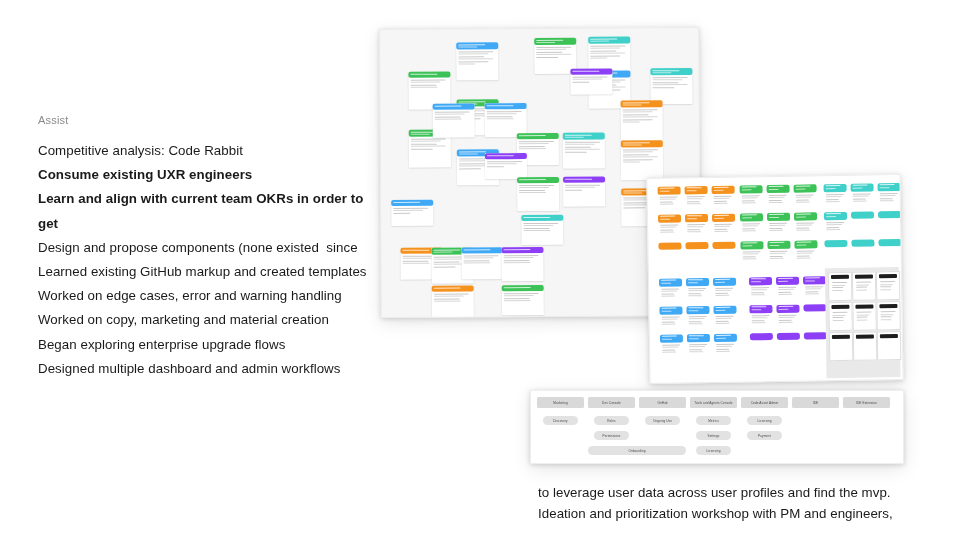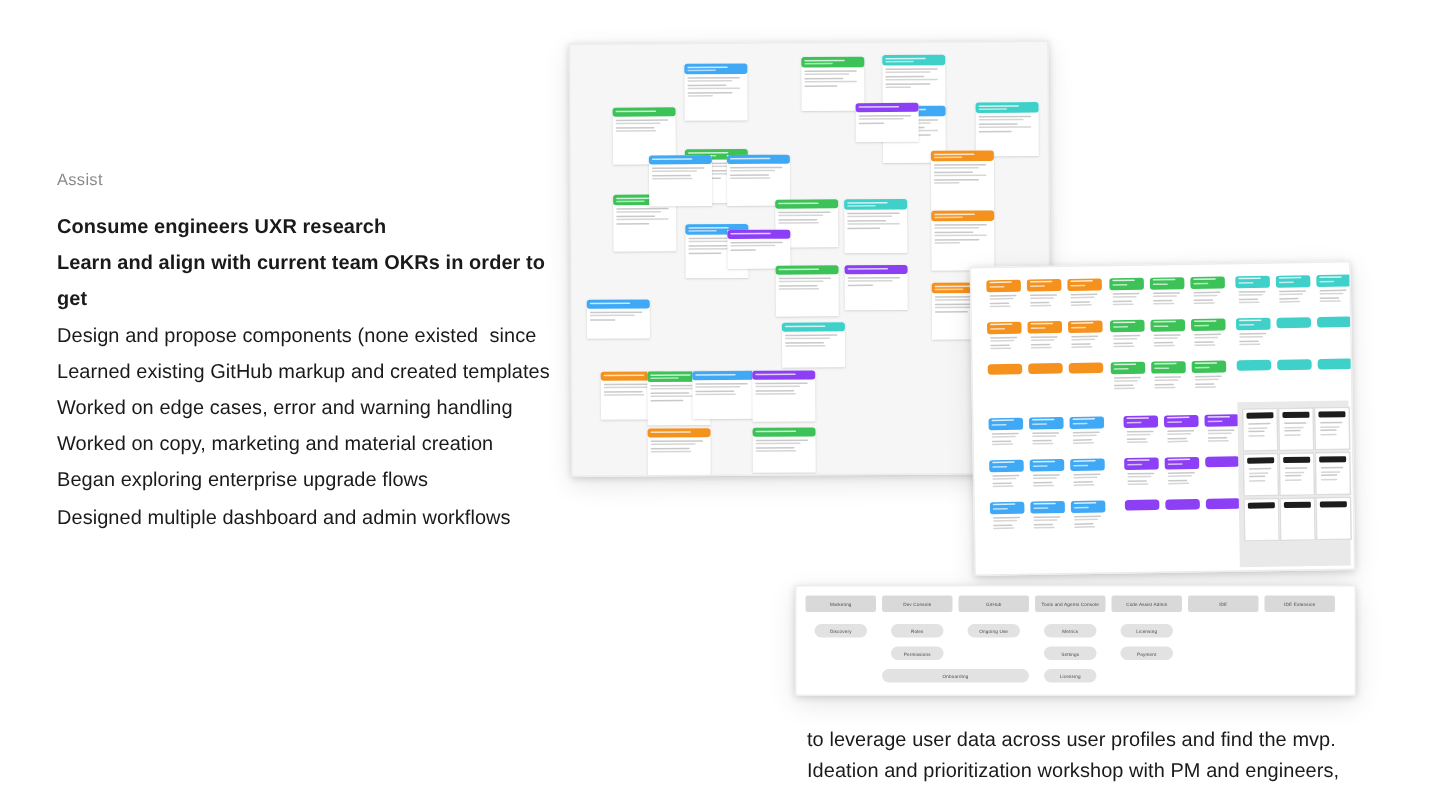--- a/index.html
+++ b/index.html
@@ -68,21 +68,22 @@
   .g-pill{position:absolute;height:9px;background:#e2e2e2;border-radius:4.5px;
           display:flex;align-items:center;justify-content:center;}
   .g-pill span{font-size:3.1px;color:#4a4a4a;letter-spacing:.1px;white-space:nowrap;}
 </style>
 </head>
 <body>
 
 <div class="process-col">
   <div class="process-label">Assist</div>
   <ul class="process-list">
-      <li class="bold">Consume engineers UXR research</li>
+      <li>Competitive analysis: Code Rabbit</li>
+      <li class="bold">Consume existing UXR engineers</li>
       <li class="bold">Learn and align with current team OKRs in order to get</li>
       <li>Design and propose components (none existed  since</li>
       <li>Learned existing GitHub markup and created templates</li>
       <li>Worked on edge cases, error and warning handling</li>
       <li>Worked on copy, marketing and material creation</li>
       <li>Began exploring enterprise upgrade flows</li>
       <li>Designed multiple dashboard and admin workflows</li>
     </ul>
 </div>
 

